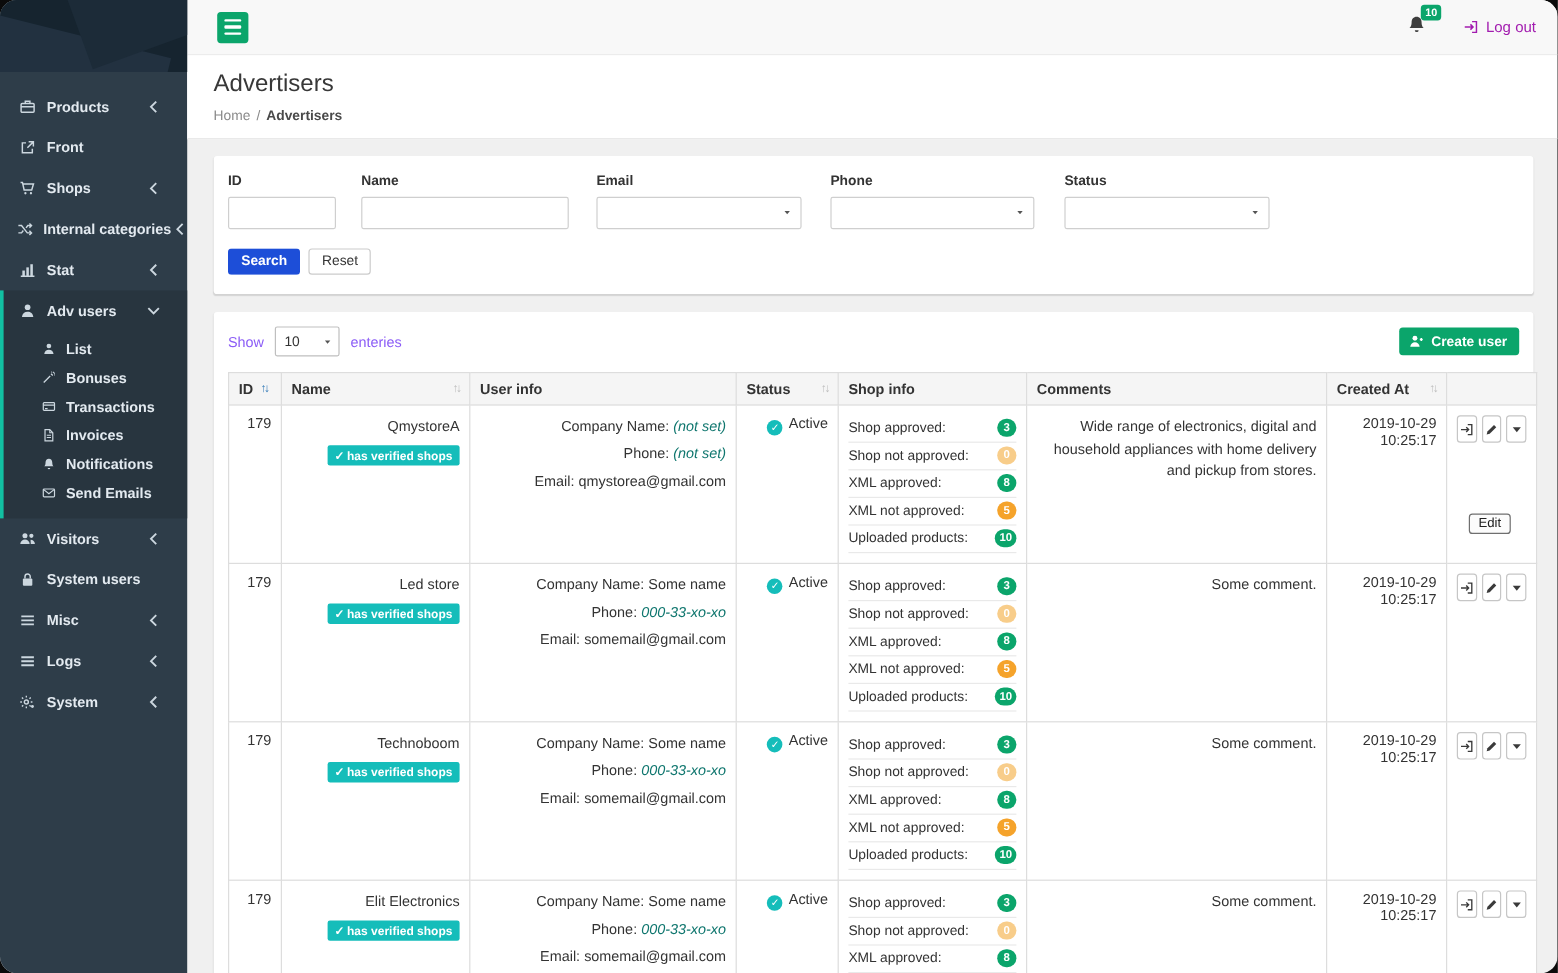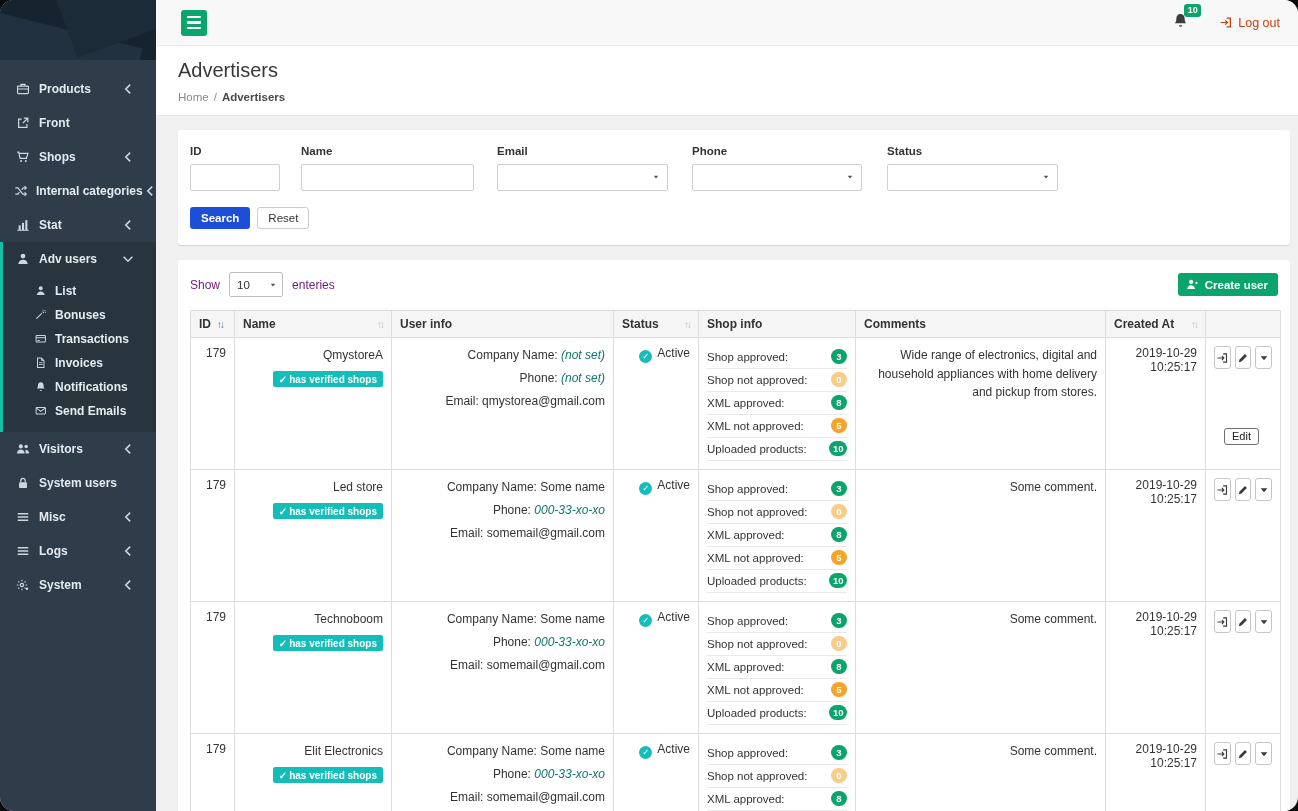--- a/index.html
+++ b/index.html
@@ -32,30 +32,30 @@
   .topbar{height:45px;min-height:45px;background:#f8f8f8;display:flex;align-items:center;
           padding:0 18px 0 25px;border-bottom:1px solid #ececec;}
   .hamburger{width:26px;height:26px;background:#0ba56b;border:none;border-radius:3px;display:flex;
              flex-direction:column;align-items:center;justify-content:center;gap:3px;cursor:pointer;padding:0;}
   .hamburger .bar{width:14px;height:2.5px;background:#fff;border-radius:1px;}
   .tb-right{margin-left:auto;display:flex;align-items:center;gap:30px;}
   .bell-wrap{position:relative;color:#3d3d3d;cursor:pointer;}
   .bell-wrap .icon svg{width:17px;height:17px;}
   .badge-count{position:absolute;top:-8px;right:-12px;background:#0ba56b;color:#fff;font-size:9px;
                font-weight:700;padding:2px 3.5px;border-radius:3px;line-height:1;}
-  .logout{display:flex;align-items:center;gap:6px;font-size:12.5px;color:#c2410c;cursor:pointer;}
+  .logout{display:flex;align-items:center;gap:6px;font-size:12.5px;color:#a21caf;cursor:pointer;}
   .logout .icon svg{width:13px;height:13px;}
   
   .page-head{background:#fff;padding:13px 22px 12px;border-bottom:1px solid #e9e9e9;}
   .page-title{font-size:20px;font-weight:500;color:#383838;margin:0;}
   .breadcrumb{margin-top:9px;font-size:11.5px;color:#8a8a8a;display:flex;gap:5px;}
   .breadcrumb .bc-home{cursor:pointer;}
   .breadcrumb .bc-current{color:#4a4a4a;font-weight:700;}
   
-  .content{padding:14px 8px 0 22px;flex:1;overflow:hidden;}
+  .content{padding:14px 20px 0 22px;flex:1;overflow:hidden;}
   .card{background:#fff;border-radius:3px;box-shadow:0 1px 1px rgba(0,0,0,.12);}
   .filter-card{padding:15px 12px 16px;margin-bottom:15px;}
   .filter-row{display:flex;}
   .ffield{display:flex;flex-direction:column;}
   .ffield:nth-child(1){width:90px;margin-right:21px;}
   .ffield:nth-child(2){width:173px;margin-right:23px;}
   .ffield:nth-child(3){width:171px;margin-right:24px;}
   .ffield:nth-child(4){width:170px;margin-right:25px;}
   .ffield:nth-child(5){width:171px;}
   .flabel{font-size:11.5px;font-weight:700;color:#333;margin-bottom:7px;}
@@ -64,21 +64,21 @@
   .fctl.select .icon{position:absolute;right:7px;top:8px;color:#555;}
   .fctl.select .icon svg{width:8px;height:8px;}
   .filter-actions{margin-top:16px;display:flex;gap:7px;}
   .btn-search{background:#1d4ed8;color:#fff;border:1px solid transparent;border-radius:3px;font-size:11.5px;
               font-weight:700;padding:4px 10px;cursor:pointer;font-family:inherit;}
   .btn-reset{background:#fff;color:#333;border:1px solid #ccc;border-radius:3px;font-size:11.5px;
              padding:4px 10px;cursor:pointer;font-family:inherit;}
   
   .table-card{padding:12px;}
   .table-toolbar{display:flex;align-items:center;margin-bottom:13px;}
-  .show-label,.entries-label{font-size:12px;color:#701a75;}
+  .show-label,.entries-label{font-size:12px;color:#8b5cf6;}
   .show-select{width:40px;height:23px;border:1px solid #bfbfbf;border-radius:2px;margin:0 9px;display:flex;
                align-items:center;justify-content:space-between;padding:0 5px 0 7px;font-size:11.5px;
                color:#333;cursor:pointer;background:#fff;}
   .show-select .icon{color:#555;}
   .show-select .icon svg{width:8px;height:8px;}
   .btn-create{margin-left:auto;background:#0ba56b;color:#fff;border:none;border-radius:3px;font-size:11.5px;
               font-weight:700;padding:5px 10px 5px 8px;display:flex;align-items:center;gap:6px;cursor:pointer;
               font-family:inherit;}
   .btn-create .icon svg{width:13px;height:13px;}
   table.data{width:100%;border-collapse:collapse;table-layout:fixed;}

